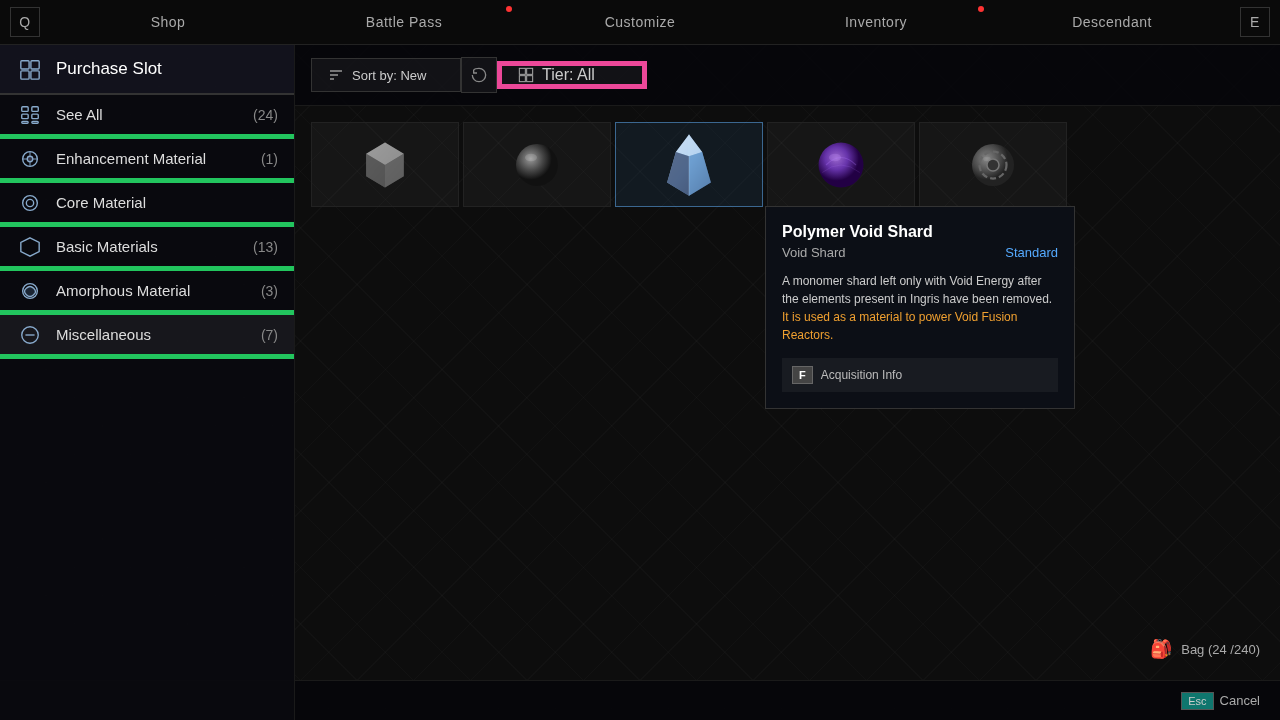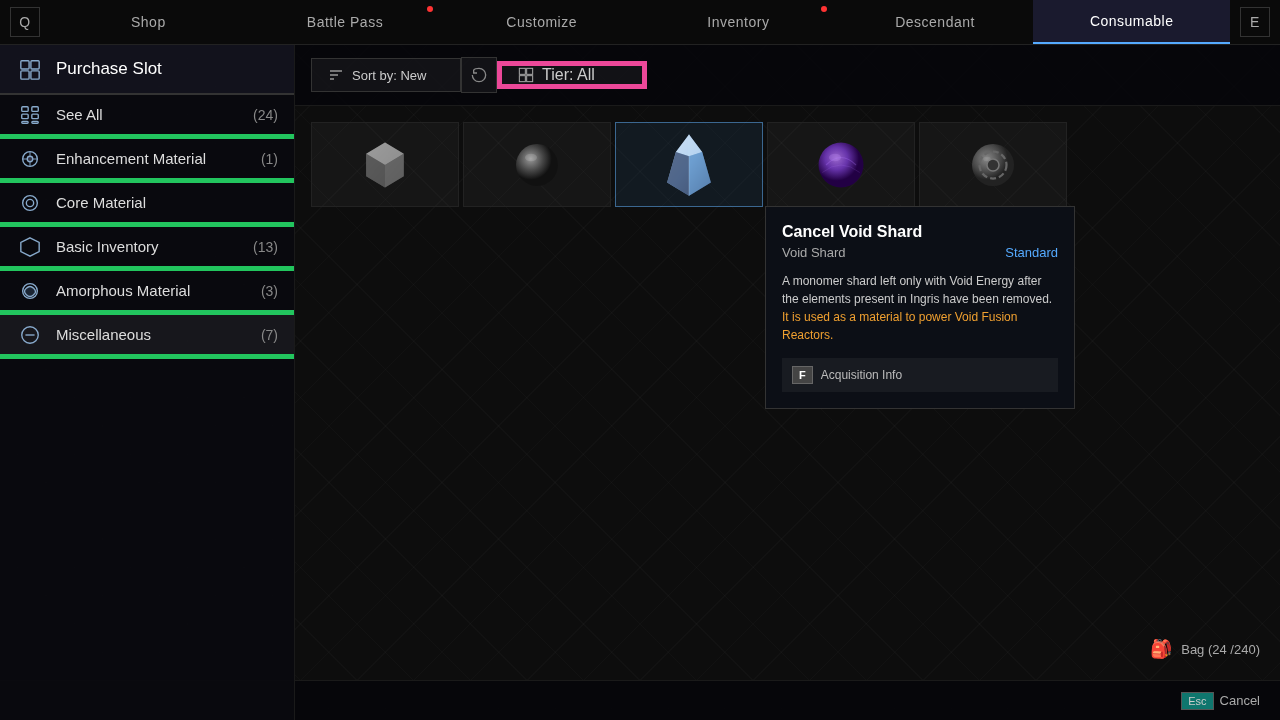--- a/index.html
+++ b/index.html
@@ -375,23 +375,20 @@
   <div class="nav-item">
     <span>Customize</span>
   </div>
   <div class="nav-item" style="position:relative;">
     <span>Inventory</span>
     <div class="nav-dot"></div>
   </div>
   <div class="nav-item">
     <span>Descendant</span>
   </div>
-  <div class="nav-item active">
-    <span>Consumable</span>
-  </div>
   <div class="nav-item icon-only">
     <div class="nav-icon-box">
       <span>E</span>
     </div>
   </div>
 </nav>
 
 <div class="main-layout">
 
   <aside class="sidebar">
@@ -445,21 +442,21 @@
       <span class="sidebar-label">Core Material</span>
       <span class="sidebar-count"></span>
     </div>
 
     <div class="sidebar-item">
       <div class="sidebar-icon">
         <svg class="icon-svg" viewBox="0 0 24 24" fill="none" stroke="#88aacc" stroke-width="1.5">
           <polygon points="12,2 22,7 22,17 12,22 2,17 2,7"></polygon>
         </svg>
       </div>
-      <span class="sidebar-label">Basic Inventory</span>
+      <span class="sidebar-label">Basic Materials</span>
       <span class="sidebar-count">(13)</span>
     </div>
 
     <div class="sidebar-item">
       <div class="sidebar-icon">
         <svg class="icon-svg" viewBox="0 0 24 24" fill="none" stroke="#88aacc" stroke-width="1.5">
           <circle cx="12" cy="12" r="8"></circle>
           <path d="M8 9 Q12 5 16 9 Q20 13 16 16 Q12 20 8 16 Q4 12 8 9" fill="rgba(100,150,200,0.2)"></path>
         </svg>
       </div>
@@ -597,21 +594,21 @@
 
               <circle cx="40" cy="40" r="18" fill="none" stroke="#666" stroke-width="3" stroke-dasharray="8 4"></circle>
               <circle cx="40" cy="40" r="8" fill="#333" stroke="#777" stroke-width="2"></circle>
               <ellipse cx="32" cy="32" rx="5" ry="3" fill="rgba(255,255,255,0.1)"></ellipse>
             </svg>
           </div>
         </div>
       </div>
 
       <div class="tooltip">
-        <div class="tooltip-title">Cancel Void Shard</div>
+        <div class="tooltip-title">Polymer Void Shard</div>
         <div class="tooltip-subtitle-row">
           <span class="tooltip-type">Void Shard</span>
           <span class="tooltip-rarity">Standard</span>
         </div>
         <div class="tooltip-desc">
           <span>A monomer shard left only with Void Energy after the elements present in Ingris have been removed.</span>
           <span class="highlight"> <span>It is used as a material to power Void Fusion Reactors.</span></span>
         </div>
         <div class="tooltip-acq">
           <span class="tooltip-acq-key">F</span>

